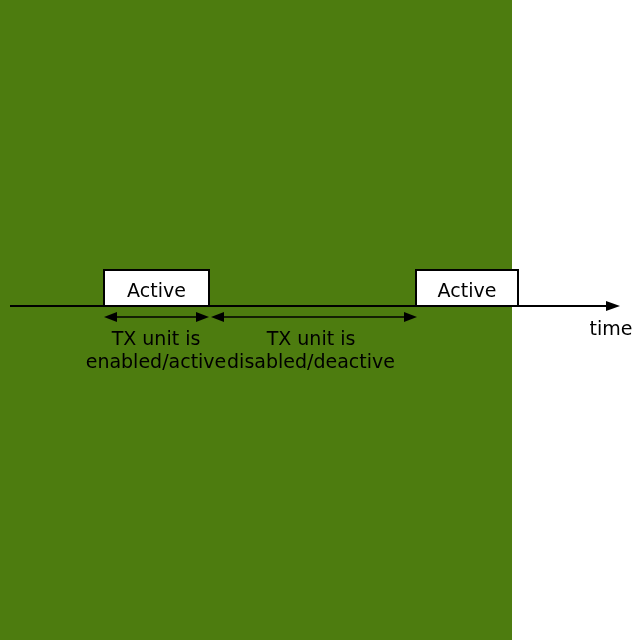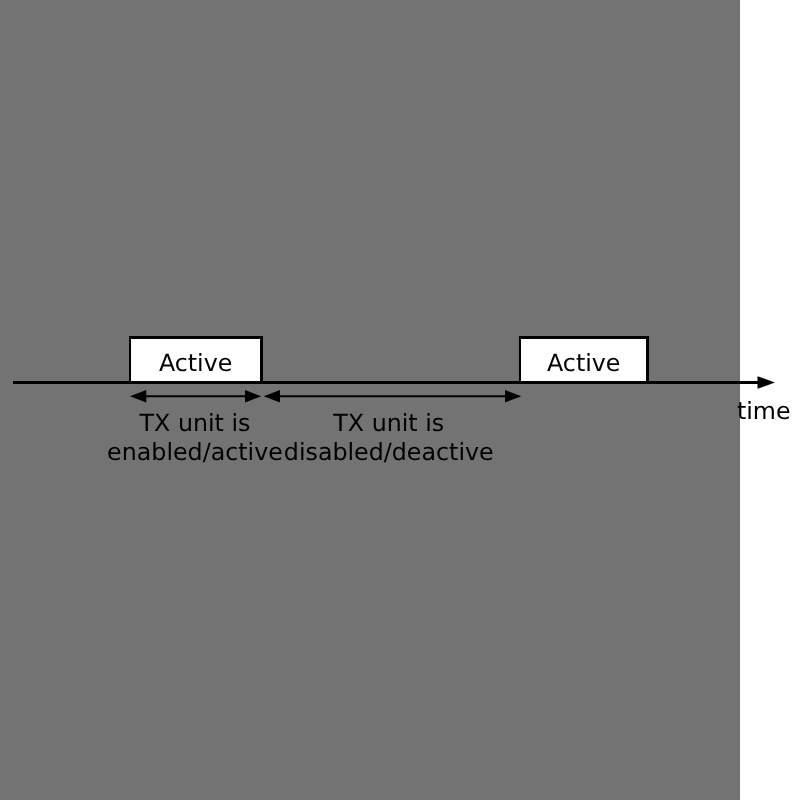--- a/index.html
+++ b/index.html
@@ -10,23 +10,23 @@
   }
   body {
     width: 640px;
     height: 640px;
     font-family: "DejaVu Sans", "Liberation Sans", sans-serif;
     color: #000000;
     overflow: hidden;
   }
   #stage {
     position: relative;
-    width: 592px;
+    width: 512px;
     height: 640px;
-    background: #737373;
+    background: #4d7c0f;
   }
   #diagram-svg {
     position: absolute;
     left: 0;
     top: 0;
     width: 640px;
     height: 640px;
     display: block;
   }
   .box-label {

